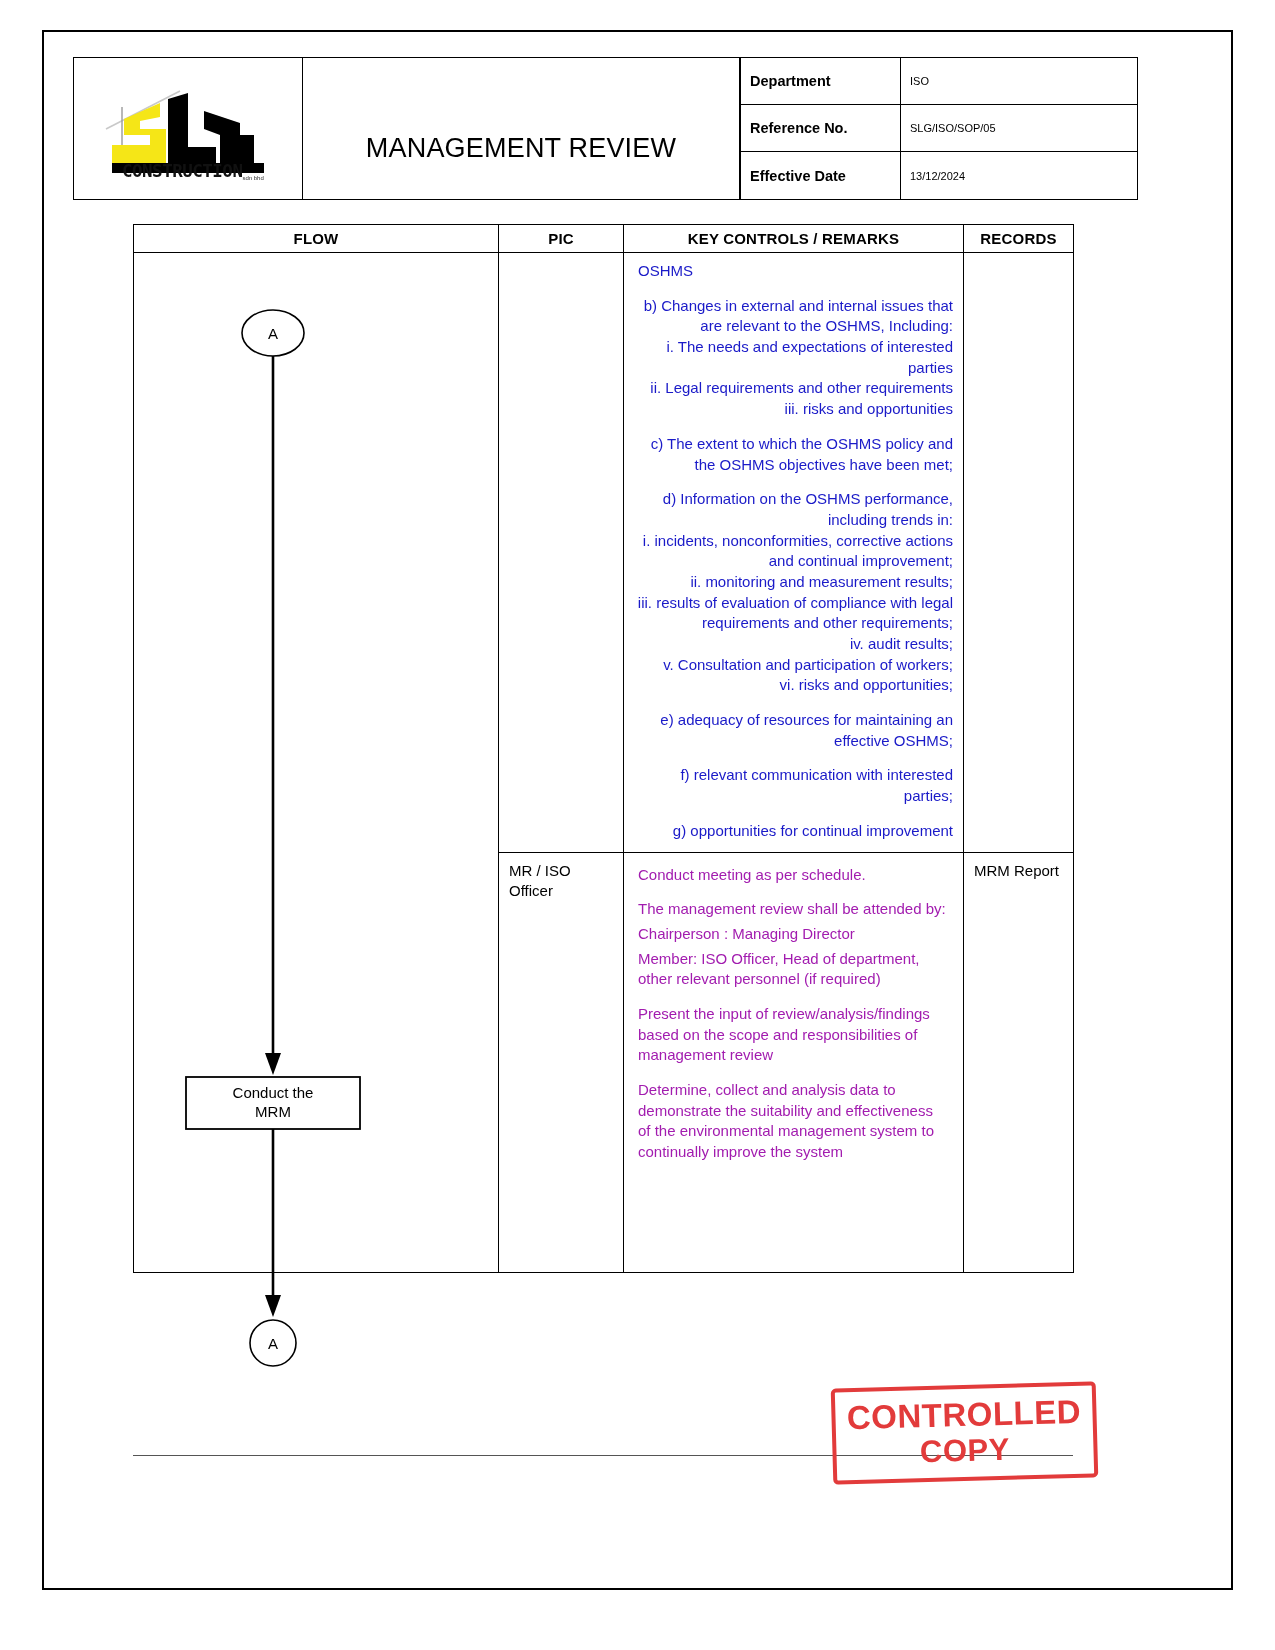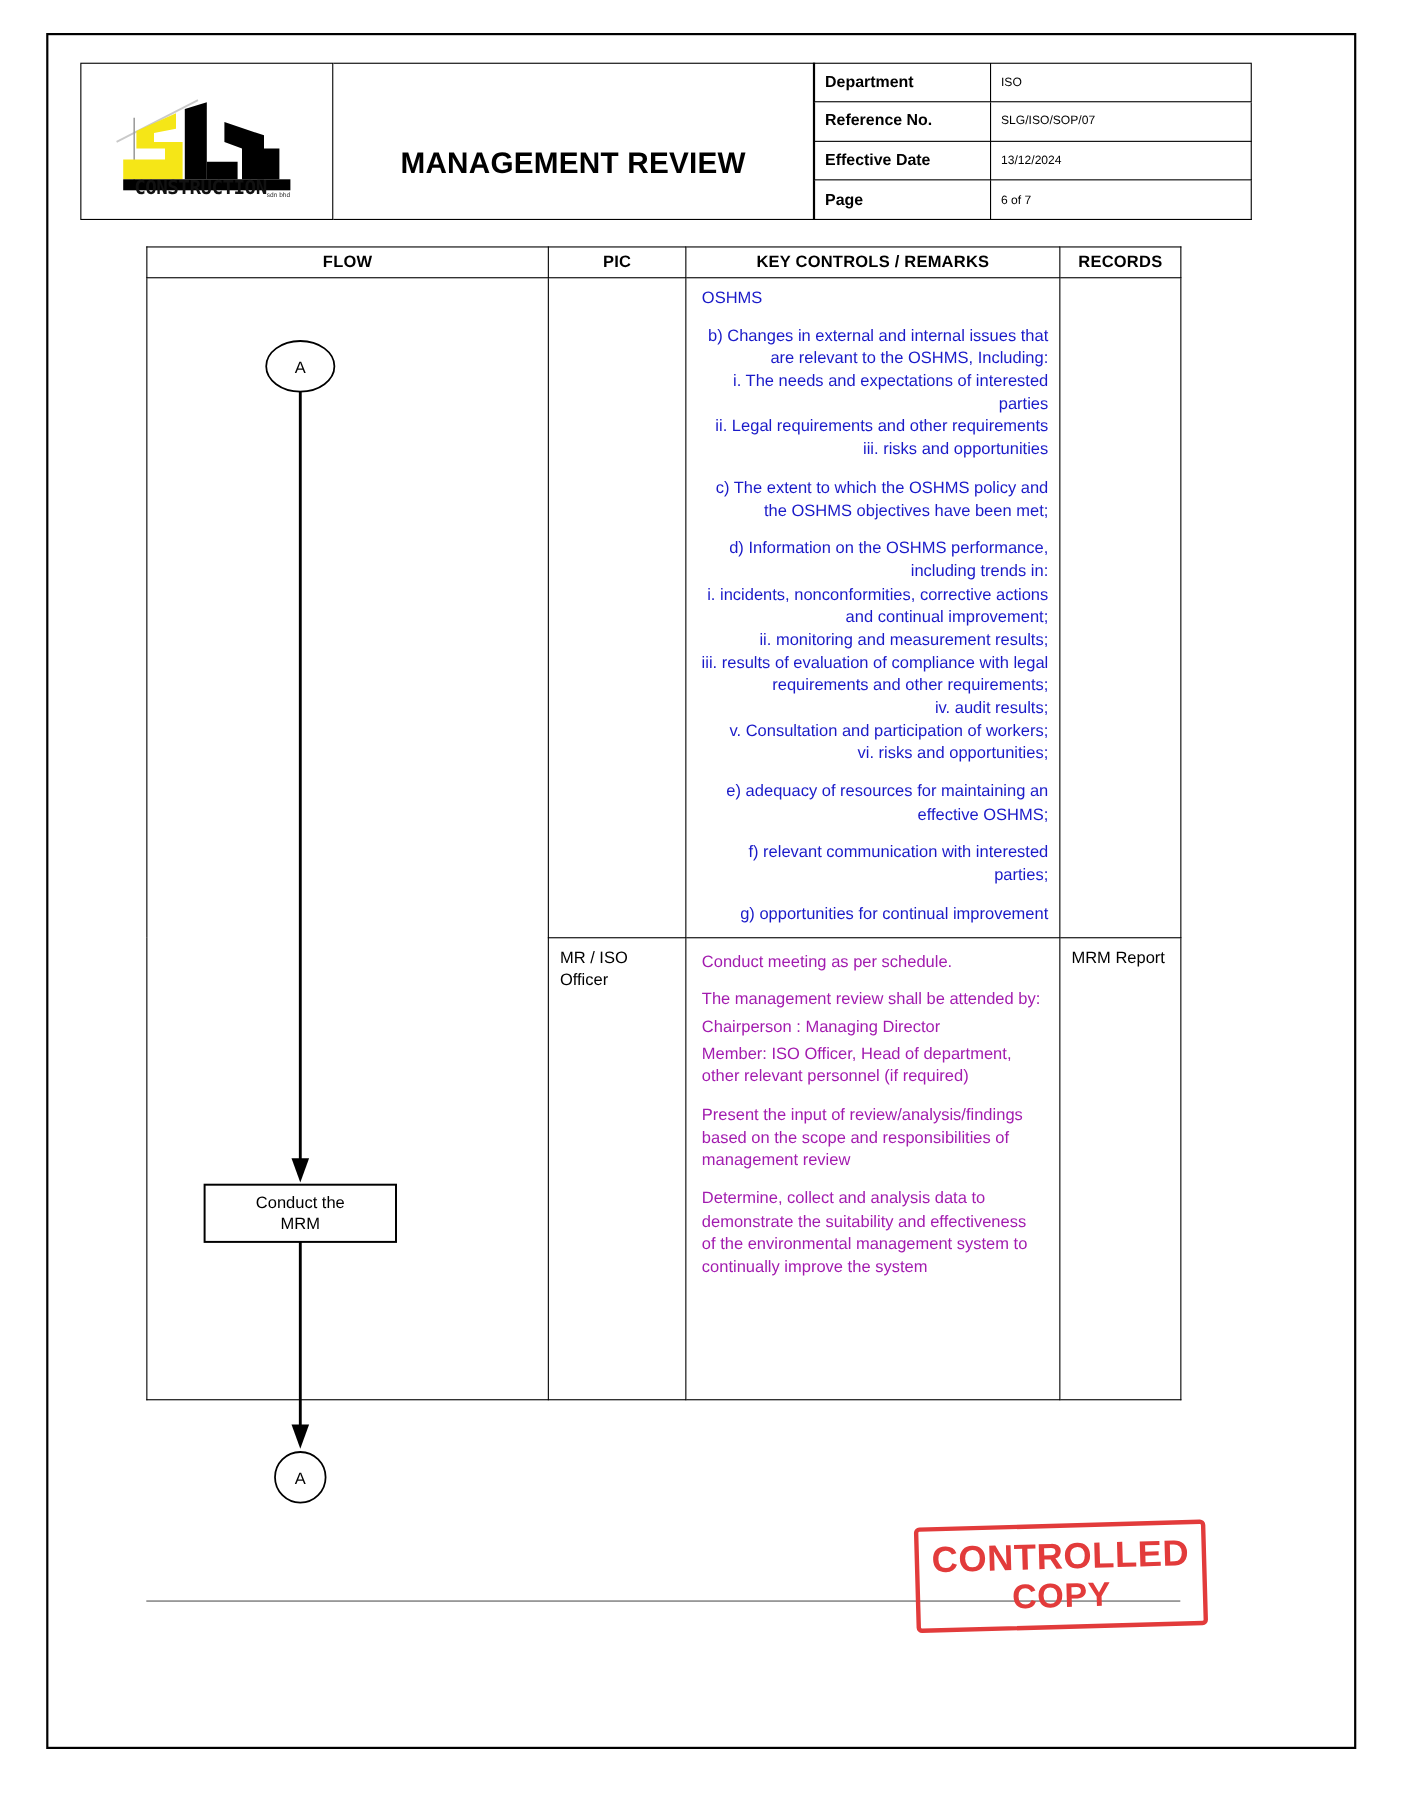--- a/index.html
+++ b/index.html
@@ -38,21 +38,21 @@
     background:#fff;
   }
   .hdr-title{
     width:437px;
     border:1.5px solid #000;
     border-left:none;
     box-sizing:border-box;
     display:flex;align-items:center;justify-content:center;
   }
   .hdr-title span{
-    font-size:27px;font-weight:bold;letter-spacing:.2px;margin-top:39px;
+    font-size:27px;font-weight:normal;letter-spacing:.2px;margin-top:39px;
   }
   .hdr-meta{
     flex:1;
     display:flex;flex-direction:column;
     box-sizing:border-box;
   }
   .meta-row{
     flex:1;
     display:flex;
     box-sizing:border-box;
@@ -178,29 +178,25 @@
       <span>MANAGEMENT REVIEW</span>
     </div>
 
     <div class="hdr-meta">
       <div class="meta-row">
         <div class="meta-label">Department</div>
         <div class="meta-value">ISO</div>
       </div>
       <div class="meta-row">
         <div class="meta-label">Reference No.</div>
-        <div class="meta-value">SLG/ISO/SOP/07</div>
+        <div class="meta-value">SLG/ISO/SOP/05</div>
       </div>
       <div class="meta-row">
         <div class="meta-label">Effective Date</div>
         <div class="meta-value">13/12/2024</div>
-      </div>
-      <div class="meta-row">
-        <div class="meta-label">Page</div>
-        <div class="meta-value">6 of 7</div>
       </div>
     </div>
   </div>
 
   <table class="mtable">
     <colgroup>
       <col class="col-flow">
         <col class="col-pic">
         <col class="col-key">
         <col class="col-rec">

